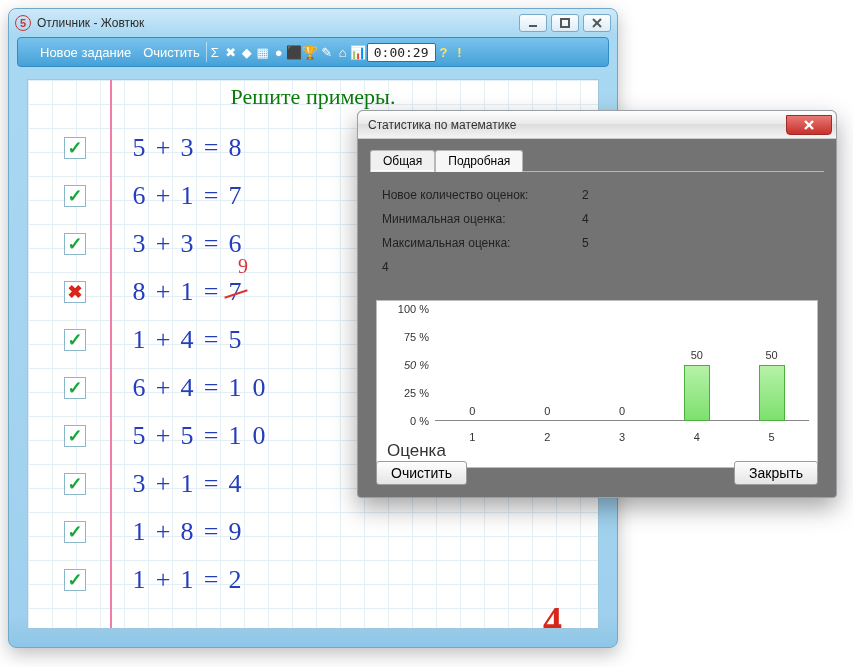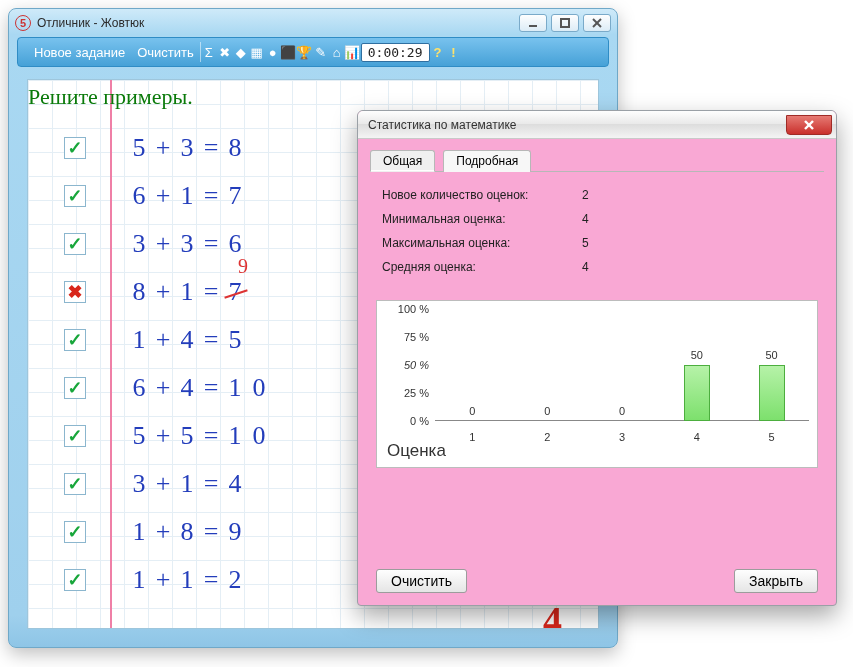--- a/index.html
+++ b/index.html
@@ -53,21 +53,21 @@
   }
   .win-btn svg { width:10px; height:10px; stroke:#555; stroke-width:2; fill:none; }
 
   .toolbar {
     margin: 0 8px;
     height: 30px;
     background: linear-gradient(#78c2ee,#46a1d7);
     border: 1px solid #2f8cc5;
     border-radius: 4px;
     display: flex; align-items: center;
-    padding: 0 10px;
+    padding: 0 16px;
     color: #fff;
     font-size: 13px;
     gap: 0;
   }
   .toolbar .menu-item { padding: 2px 6px; }
   .toolbar .sep { width:1px; height:20px; background:rgba(255,255,255,.5); }
   .toolbar .tb-icon {
     width: 16px; height: 16px;
     display: inline-flex; align-items:center; justify-content:center;
     font-size: 13px;
@@ -89,21 +89,21 @@
     background-image:
       linear-gradient(#e4eef5 1px, transparent 1px),
       linear-gradient(90deg, #e4eef5 1px, transparent 1px);
     background-size: 24px 24px;
     overflow: hidden;
   }
   .margin-line {
     position:absolute; left:82px; top:0; bottom:0; width:2px; background:#ef7fa6;
   }
   .ws-title {
-    position:absolute; top:4px; left:0; right:0; text-align:left;
+    position:absolute; top:4px; left:0; right:0; text-align:center;
     font-family: "Times New Roman", serif;
     font-size: 22px;
     color:#0a7a0a;
   }
   .problems {
     position:absolute; top:44px; left:0; right:0; bottom:0;
   }
   .prow {
     height: 48px;
     display:flex; align-items:center;
@@ -136,22 +136,22 @@
   .grade-badge {
     position:absolute; right:36px; bottom:-14px;
     color:#d8261b; font-family:"Times New Roman",serif;
     font-size:38px; font-weight:bold;
   }
 
   
   .dialog {
     position:absolute;
     left: 357px; top: 110px;
-    width: 480px; height: 496px;
-    background:#f9a8d4;
+    width: 480px; height: 388px;
+    background:#737373;
     border:1px solid #9aa0a6;
     border-radius: 6px 6px 4px 4px;
     box-shadow: 0 10px 24px rgba(0,0,0,.35);
     overflow:hidden;
   }
   .dlg-titlebar {
     height: 28px;
     background: linear-gradient(#fefefe,#e9e9e9 48%,#dddddd 50%,#f4f4f4);
     border-bottom:1px solid #c9c9c9;
     display:flex; align-items:center;
@@ -162,21 +162,21 @@
     margin-left:auto;
     width: 46px; height: 20px;
     margin-right:4px;
     border-radius: 0 0 4px 4px;
     background: linear-gradient(#e67a73,#c9302c);
     border:1px solid #9e2b26;
     display:flex; align-items:center; justify-content:center;
   }
   .dlg-close svg { width:10px; height:10px; stroke:#fff; stroke-width:2.4; }
   .tab-strip {
-    display:flex; gap:8px;
+    display:flex; gap:0px;
     padding: 10px 12px 0 12px;
     font-size:12px;
   }
   .tab {
     padding: 3px 12px;
     border:1px solid #b7b7b7;
     border-bottom:none;
     background:#f7f7f7;
     position:relative; top:1px;
     border-radius:3px 3px 0 0;
@@ -400,21 +400,20 @@
       </div>
     <div class="stat-row">
         <span class="lbl">Минимальная оценка:</span>
         <span class="val">4</span>
       </div>
     <div class="stat-row">
         <span class="lbl">Максимальная оценка:</span>
         <span class="val">5</span>
       </div>
     <div class="stat-row">
-        <span class="lbl">Средняя оценка:</span>
         <span class="val">4</span>
       </div>
   </div>
 
   <div class="chart-box">
     <div class="plot" id="plot">
         <div class="baseline"></div>
         <div class="bar-label" style="left: 37.4px; bottom: 4px;">0</div>
         <div class="bar-label" style="left: 112.2px; bottom: 4px;">0</div>
         <div class="bar-label" style="left: 187px; bottom: 4px;">0</div>

